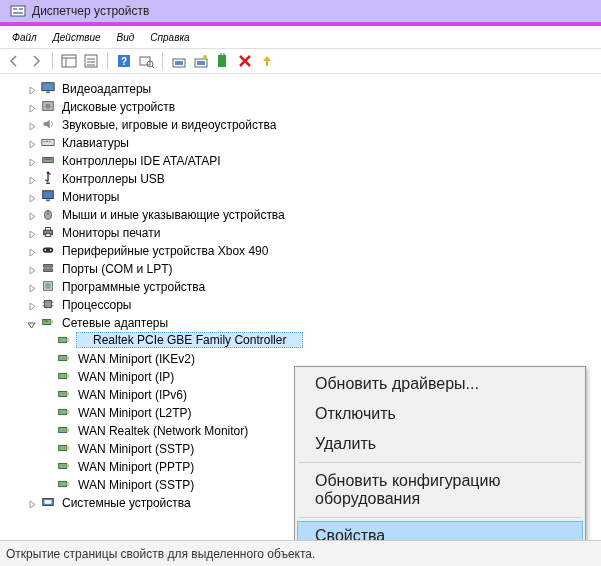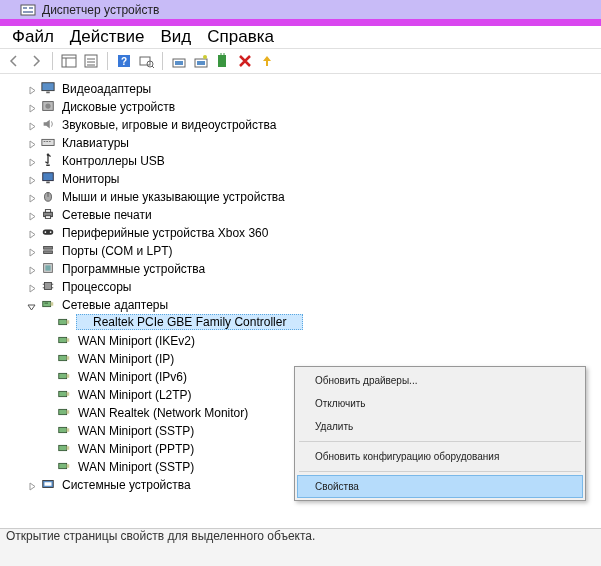--- a/index.html
+++ b/index.html
@@ -1,39 +1,39 @@
 <!DOCTYPE html>
 <html><head>
 <meta charset="utf-8">
 <style>
   * { box-sizing: border-box; margin: 0; padding: 0; }
   body { font-family: "Segoe UI", Tahoma, sans-serif; font-size: 12px; background: #fff; width: 601px; height: 566px; overflow: hidden; position: relative; }
-  .titlebar { background: #c8bbf7; height: 26px; display: flex; align-items: center; padding: 0 20px; border-bottom: 7px solid #d946ef; }
+  .titlebar { background: #c8bbf7; height: 26px; display: flex; align-items: center; padding: 0 10px; border-bottom: 4px solid #d946ef; }
   .titlebar .app-icon { width: 16px; height: 16px; margin-right: 6px; display: inline-flex; align-items: center; justify-content: center; }
   .titlebar .title { font-size: 12px; color: #222; }
   .menubar { height: 22px; display: flex; align-items: center; padding: 0 4px; background: #fff; }
-  .menubar span { padding: 2px 8px; font-size: 17px; }
+  .menubar span { padding: 2px 8px; font-size: 10px; font-style: italic; }
   .toolbar { height: 26px; display: flex; align-items: center; padding: 0 4px; gap: 2px; background: #fff; border-top: 1px solid #e0e0e0; border-bottom: 1px solid #e0e0e0; }
   .toolbar-sep { width: 1px; height: 18px; background: #ccc; margin: 0 4px; }
   .tool-btn { width: 20px; height: 20px; display: inline-flex; align-items: center; justify-content: center; border: 1px solid transparent; }
   .tool-btn svg { width: 16px; height: 16px; }
   .content { height: 470px; overflow: hidden; background: #fff; padding: 4px 8px; position: relative; }
   .tree { list-style: none; }
   .tree-row { display: flex; align-items: flex-end; height: 18px; white-space: nowrap; }
   .twisty { width: 11px; height: 11px; display: inline-flex; align-items: center; justify-content: center; margin-right: 3px; }
   .twisty svg { width: 9px; height: 9px; }
   .indent0 { padding-left: 18px; }
   .indent1 { padding-left: 48px; }
   .icon { width: 16px; height: 16px; margin-right: 4px; display: inline-flex; align-items: center; justify-content: center; }
   .icon svg { width: 14px; height: 14px; }
   .selected .label-wrap { background: #cde8ff; border: 1px dotted #5aa7e0; padding: 0 16px; }
   .label-wrap { padding: 0 2px; }
-  .statusbar { position: absolute; bottom: 0; left: 0; right: 0; height: 38px; border-top: 1px solid #ccc; display: flex; align-items: flex-start; padding: 0 6px; background: #f4f4f4; font-size: 12px; color: #333; }
+  .statusbar { position: absolute; bottom: 0; left: 0; right: 0; height: 26px; border-top: 1px solid #ccc; display: flex; align-items: center; padding: 0 6px; background: #f4f4f4; font-size: 12px; color: #333; }
   .context-menu { position: absolute; left: 294px; top: 366px; width: 292px; background: #f0f0f0; border: 1px solid #979797; box-shadow: 2px 2px 4px rgba(0,0,0,0.25); padding: 2px; }
-  .context-menu .menu-item { padding: 6px 18px; font-size: 10px; color: #222; }
+  .context-menu .menu-item { padding: 6px 18px; font-size: 16px; color: #222; }
   .context-menu .menu-sep { height: 1px; background: #d0d0d0; margin: 3px 2px; }
   .context-menu .menu-item.highlight { background: #b6dcfb; border: 1px solid #7ab8e8; padding: 5px 17px; }
 </style>
 </head>
 <body>
 
 <div class="titlebar">
   <span class="app-icon">
     <svg viewBox="0 0 16 16">
         <rect x="1" y="3" width="14" height="10" fill="#fff" stroke="#555"></rect>
@@ -195,20 +195,36 @@
       </li>
       <li>
         <div class="tree-row indent0">
           <span class="twisty">
             <svg viewBox="0 0 9 9">
               <path d="M3 1 L8 4.5 L3 8 Z" fill="none" stroke="#999"></path>
             </svg>
           </span>
           <span class="icon">
             <svg viewBox="0 0 16 16">
+              <rect x="2" y="5" width="12" height="6" fill="#8a8" stroke="#353"></rect>
+              <line x1="4" y1="7" x2="12" y2="7" stroke="#353"></line>
+            </svg>
+          </span>
+          <span class="label-wrap">Контроллеры IDE ATA/ATAPI</span>
+        </div>
+      </li>
+      <li>
+        <div class="tree-row indent0">
+          <span class="twisty">
+            <svg viewBox="0 0 9 9">
+              <path d="M3 1 L8 4.5 L3 8 Z" fill="none" stroke="#999"></path>
+            </svg>
+          </span>
+          <span class="icon">
+            <svg viewBox="0 0 16 16">
               <path d="M8 2 L8 12 M8 12 L5 10 M8 2 L11 4 M6 14 L10 14" stroke="#333" stroke-width="1.5" fill="none"></path>
               <circle cx="8" cy="2" r="1.5" fill="#333"></circle>
             </svg>
           </span>
           <span class="label-wrap">Контроллеры USB</span>
         </div>
       </li>
       <li>
         <div class="tree-row indent0">
           <span class="twisty">
@@ -248,38 +264,38 @@
               <path d="M3 1 L8 4.5 L3 8 Z" fill="none" stroke="#999"></path>
             </svg>
           </span>
           <span class="icon">
             <svg viewBox="0 0 16 16">
               <rect x="3" y="6" width="10" height="5" fill="#888" stroke="#333"></rect>
               <rect x="5" y="3" width="6" height="3" fill="#fff" stroke="#333"></rect>
               <rect x="5" y="10" width="6" height="3" fill="#fff" stroke="#333"></rect>
             </svg>
           </span>
-          <span class="label-wrap">Сетевые печати</span>
+          <span class="label-wrap">Мониторы печати</span>
         </div>
       </li>
       <li>
         <div class="tree-row indent0">
           <span class="twisty">
             <svg viewBox="0 0 9 9">
               <path d="M3 1 L8 4.5 L3 8 Z" fill="none" stroke="#999"></path>
             </svg>
           </span>
           <span class="icon">
             <svg viewBox="0 0 16 16">
               <rect x="2" y="5" width="12" height="6" rx="3" fill="#333"></rect>
               <circle cx="5" cy="8" r="1" fill="#fff"></circle>
               <circle cx="11" cy="8" r="1" fill="#fff"></circle>
             </svg>
           </span>
-          <span class="label-wrap">Периферийные устройства Xbox 360</span>
+          <span class="label-wrap">Периферийные устройства Xbox 490</span>
         </div>
       </li>
       <li>
         <div class="tree-row indent0">
           <span class="twisty">
             <svg viewBox="0 0 9 9">
               <path d="M3 1 L8 4.5 L3 8 Z" fill="none" stroke="#999"></path>
             </svg>
           </span>
           <span class="icon">

